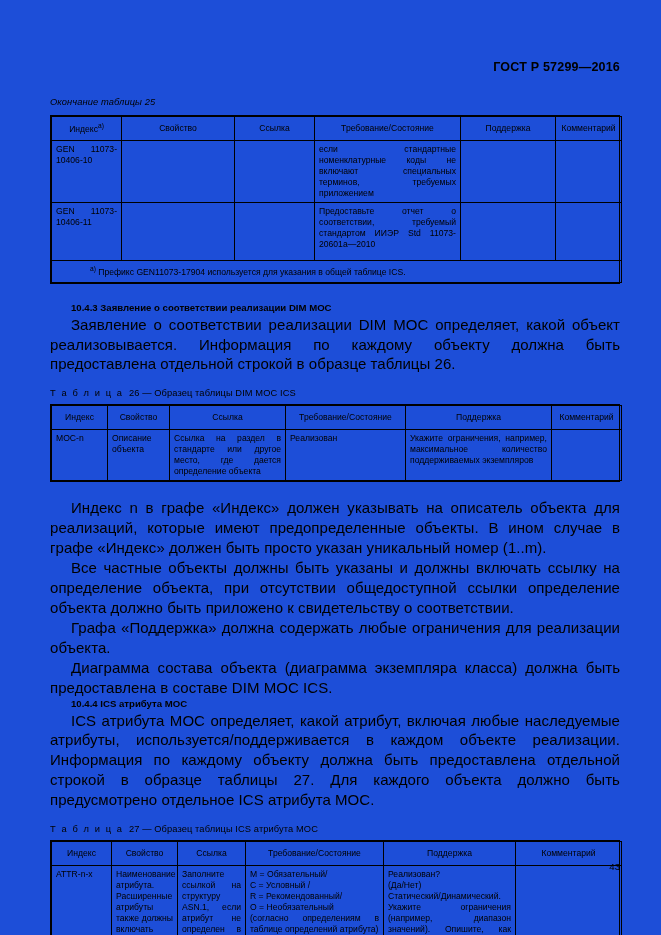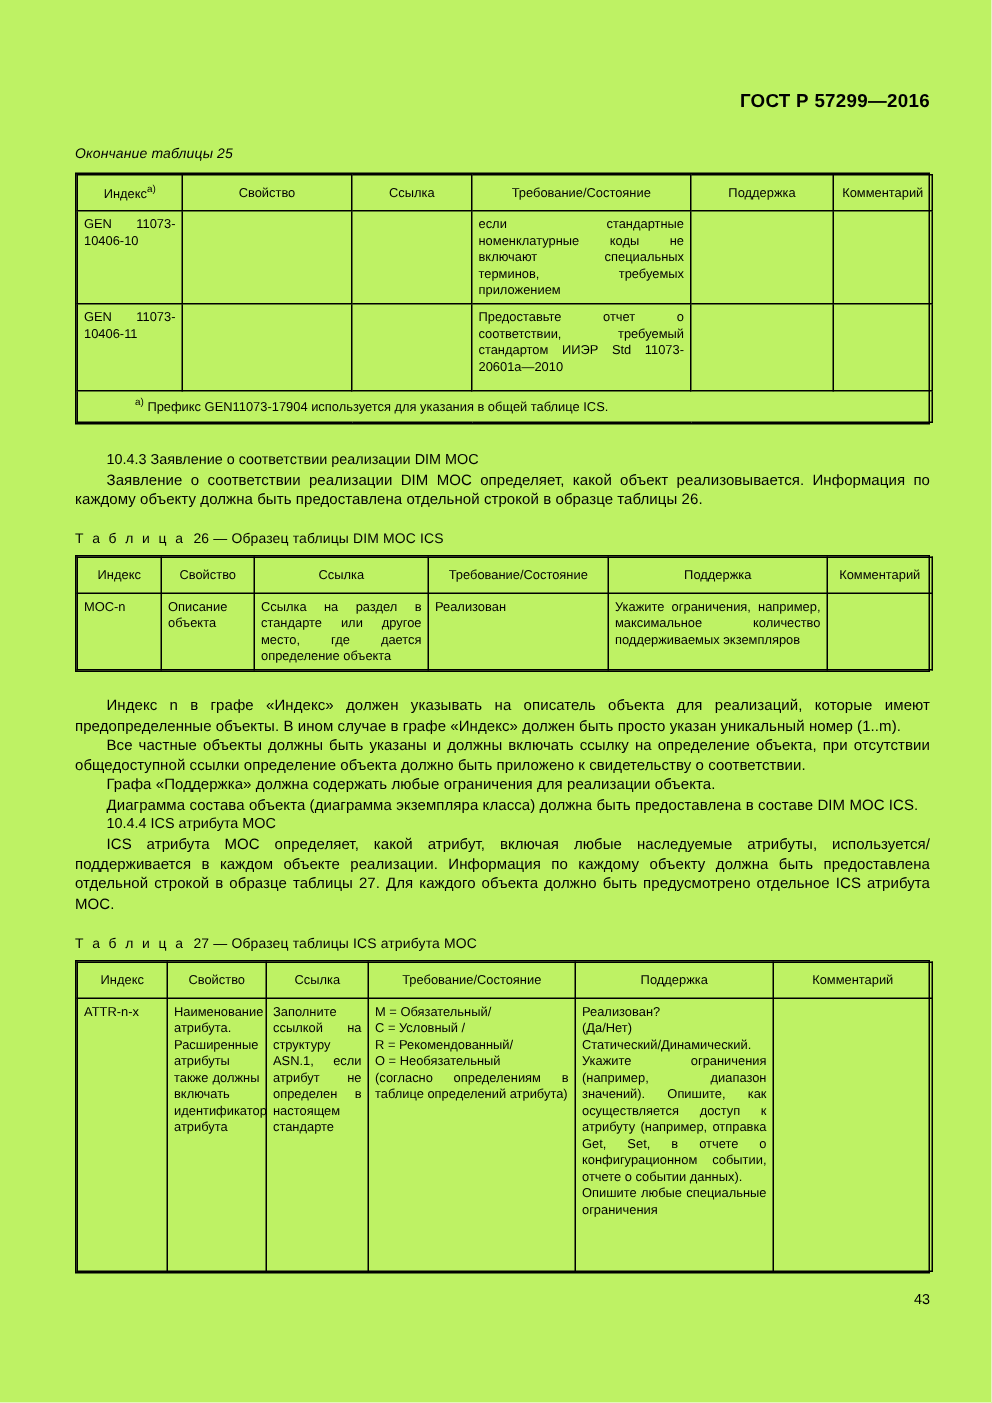--- a/index.html
+++ b/index.html
@@ -8,21 +8,21 @@
     background: #ffffff;
   }
   body {
     font-family: "Liberation Sans", sans-serif;
     color: #000000;
   }
   .page {
     position: relative;
     width: 661px;
     height: 935px;
-    background: #bef264;
+    background: #1d4ed8;
     box-sizing: border-box;
     overflow: hidden;
   }
   .header-std {
     position: absolute;
     top: 60px;
     right: 41px;
     font-size: 12.5px;
     font-weight: bold;
     letter-spacing: 0.2px;
@@ -86,30 +86,30 @@
   .footnote-cell {
     font-size: 8.6px;
     padding: 4px 6px 4px 38px !important;
     text-align: left !important;
   }
   .fn-mark {
     vertical-align: super;
     font-size: 6.6px;
   }
   p.body {
-    font-size: 10px;
+    font-size: 15px;
     line-height: 1.33;
     margin: 0;
     text-align: justify;
     text-indent: 21px;
     letter-spacing: 0.05px;
   }
   h4.sec {
     font-size: 9.6px;
-    font-weight: normal;
+    font-weight: bold;
     margin: 0;
     text-indent: 21px;
     line-height: 1.33;
   }
   .spacer-14 { height: 14px; }
   .spacer-16 { height: 16px; }
   .spacer-18 { height: 18px; }
   .page-num {
     position: absolute;
     right: 41px;

